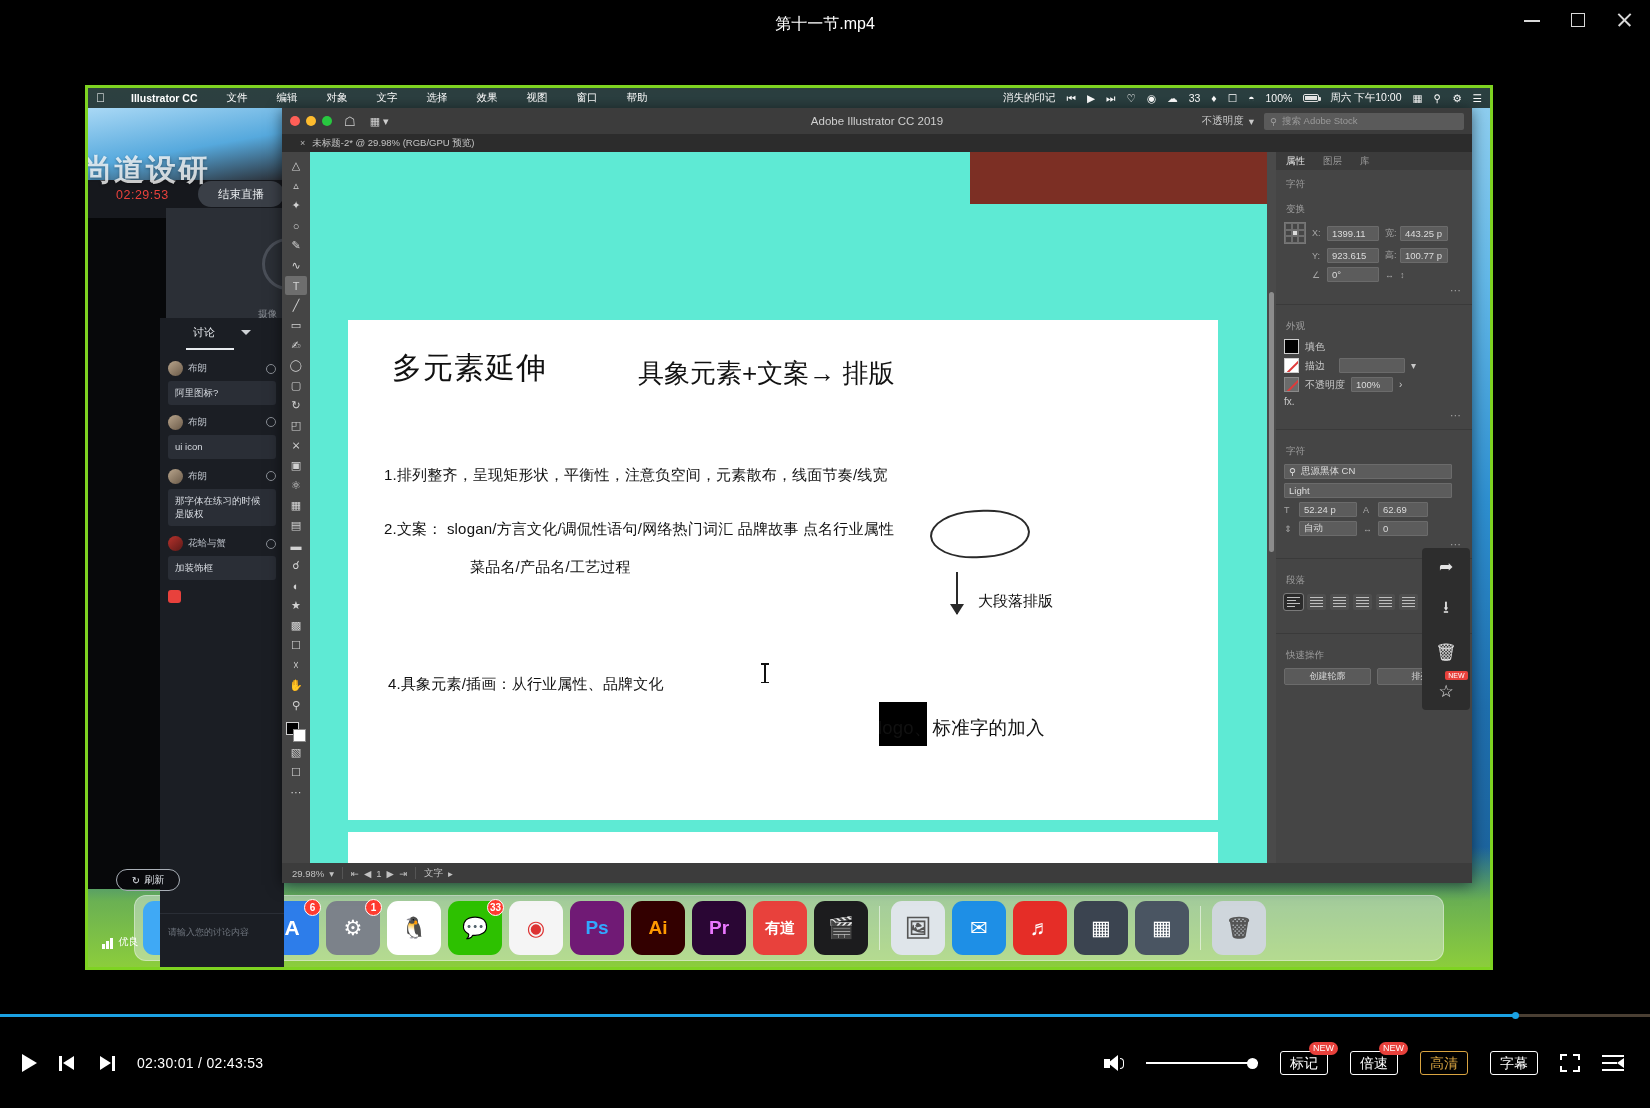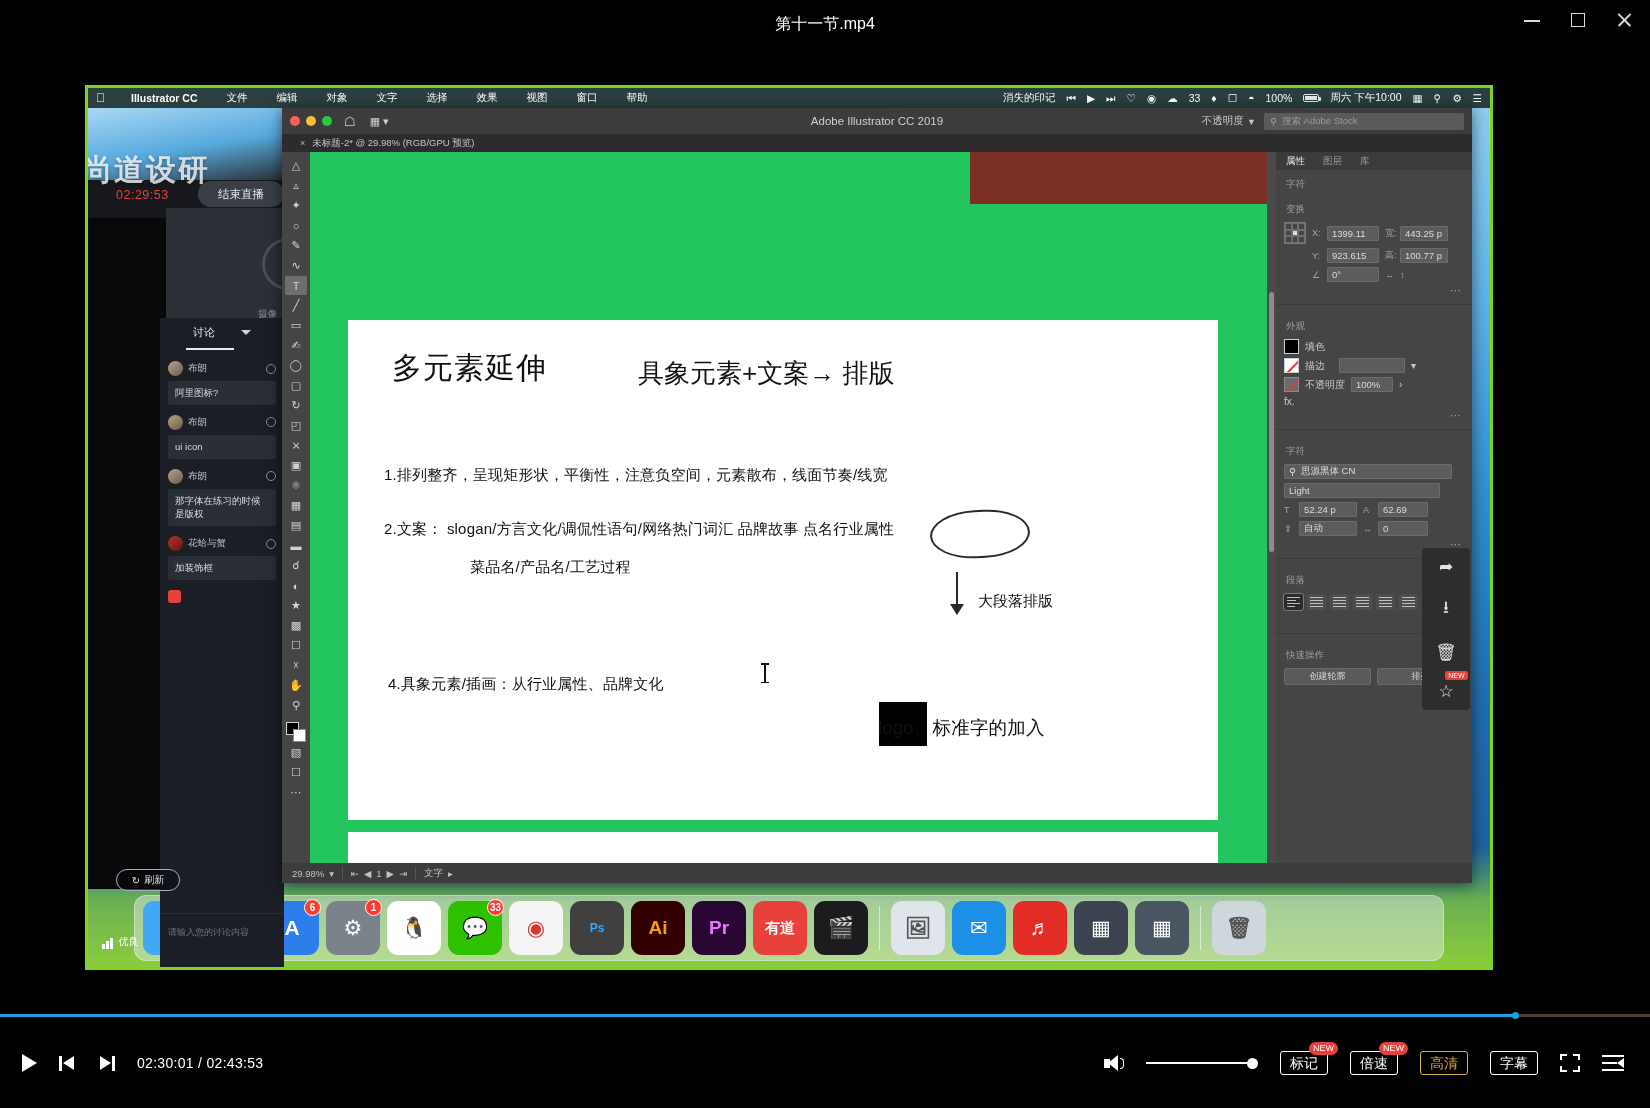--- a/index.html
+++ b/index.html
@@ -143,21 +143,21 @@
     position:absolute; left:0; top:0; bottom:0; width:28px; background:#454545;
     display:flex; flex-direction:column; align-items:center; padding-top:4px; gap:1px;
   }
   .tool { width:22px; height:19px; display:flex; align-items:center; justify-content:center;
           font-size:11px; color:#d2d2d2; }
   .tool.sel { background:#6e6e6e; border-radius:2px; }
   .tool.swatch { width:20px;height:20px; margin-top:6px; position:relative; }
   .tool.swatch .a { position:absolute; left:0; top:0; width:13px;height:13px;background:#000;border:1px solid #cfcfcf;}
   .tool.swatch .b { position:absolute; left:7px; top:7px; width:13px;height:13px;background:#fff;border:1px solid #8a8a8a;}
 
-  .canvas-area { position:absolute; left:28px; right:196px; top:0; bottom:0; background:#22c55e; overflow:hidden; }
+  .canvas-area { position:absolute; left:28px; right:196px; top:0; bottom:0; background:#5eead4; overflow:hidden; }
   .doc-scroll-v { position:absolute; right:0; top:0; bottom:0; width:9px; background:#4a4a4a; }
   .doc-scroll-v i { position:absolute; left:2px; top:140px; width:5px; height:260px; background:#8c8c8c; border-radius:3px; display:block;}
 
   .artboard-top {
     position:absolute; left:660px; top:-10px; width:330px; height:62px;
     background:#7c2f24;
   }
   .artboard {
     position:absolute; left:38px; top:168px; width:870px; height:500px;
     background:#fff; color:#111;
@@ -589,21 +589,21 @@
           <div class="divider"></div>
 
           <div class="p-sec">字符</div>
           <div class="row">
             <span class="fld" style="width:168px">
               <span style="margin-right:5px">⚲</span>
               <span>思源黑体 CN</span>
             </span>
           </div>
           <div class="row">
-            <span class="fld" style="width:156px">Light</span>
+            <span class="fld" style="width:168px">Light</span>
           </div>
           <div class="row">
             <span class="lbl-mini">T</span>
             <span class="fld" style="width:58px">52.24 p</span>
             <span class="lbl-mini">A</span>
             <span class="fld" style="width:50px">62.69</span>
           </div>
           <div class="row">
             <span class="lbl-mini">⇕</span>
             <span class="fld" style="width:58px">自动</span>
@@ -698,21 +698,21 @@
     </div>
 
     <div class="dock">
       <span class="dk" style="background:#3fa9f5">☺</span>
       <span class="dk" style="background:#9aa3ab">🚀</span>
       <span class="dk" style="background:#2d7dea">A<span class="bdg">6</span></span>
       <span class="dk" style="background:#7c828a">⚙<span class="bdg">1</span></span>
       <span class="dk" style="background:#ffffff;color:#222">🐧</span>
       <span class="dk" style="background:#2dc100">💬<span class="bdg">33</span></span>
       <span class="dk" style="background:#f5f5f5;color:#d33">◉</span>
-      <span class="dk" style="background:#404040;color:#31a8ff;font-size:12px">Ps</span>
+      <span class="dk" style="background:#701a75;color:#31a8ff;font-size:19px">Ps</span>
       <span class="dk" style="background:#330000;color:#ff9a00;font-size:19px">Ai</span>
       <span class="dk" style="background:#2a0634;color:#ea77ff;font-size:19px">Pr</span>
       <span class="dk" style="background:#e8413c;font-size:15px">有道</span>
       <span class="dk" style="background:#1c1c1e">🎬</span>
       <span class="dsep"></span>
       <span class="dk" style="background:#dfe5ea;color:#555">🖼</span>
       <span class="dk" style="background:#1e8fe6">✉</span>
       <span class="dk" style="background:#e52d27">♬</span>
       <span class="dk" style="background:#3b4450">▦</span>
       <span class="dk" style="background:#4a5562">▦</span>

